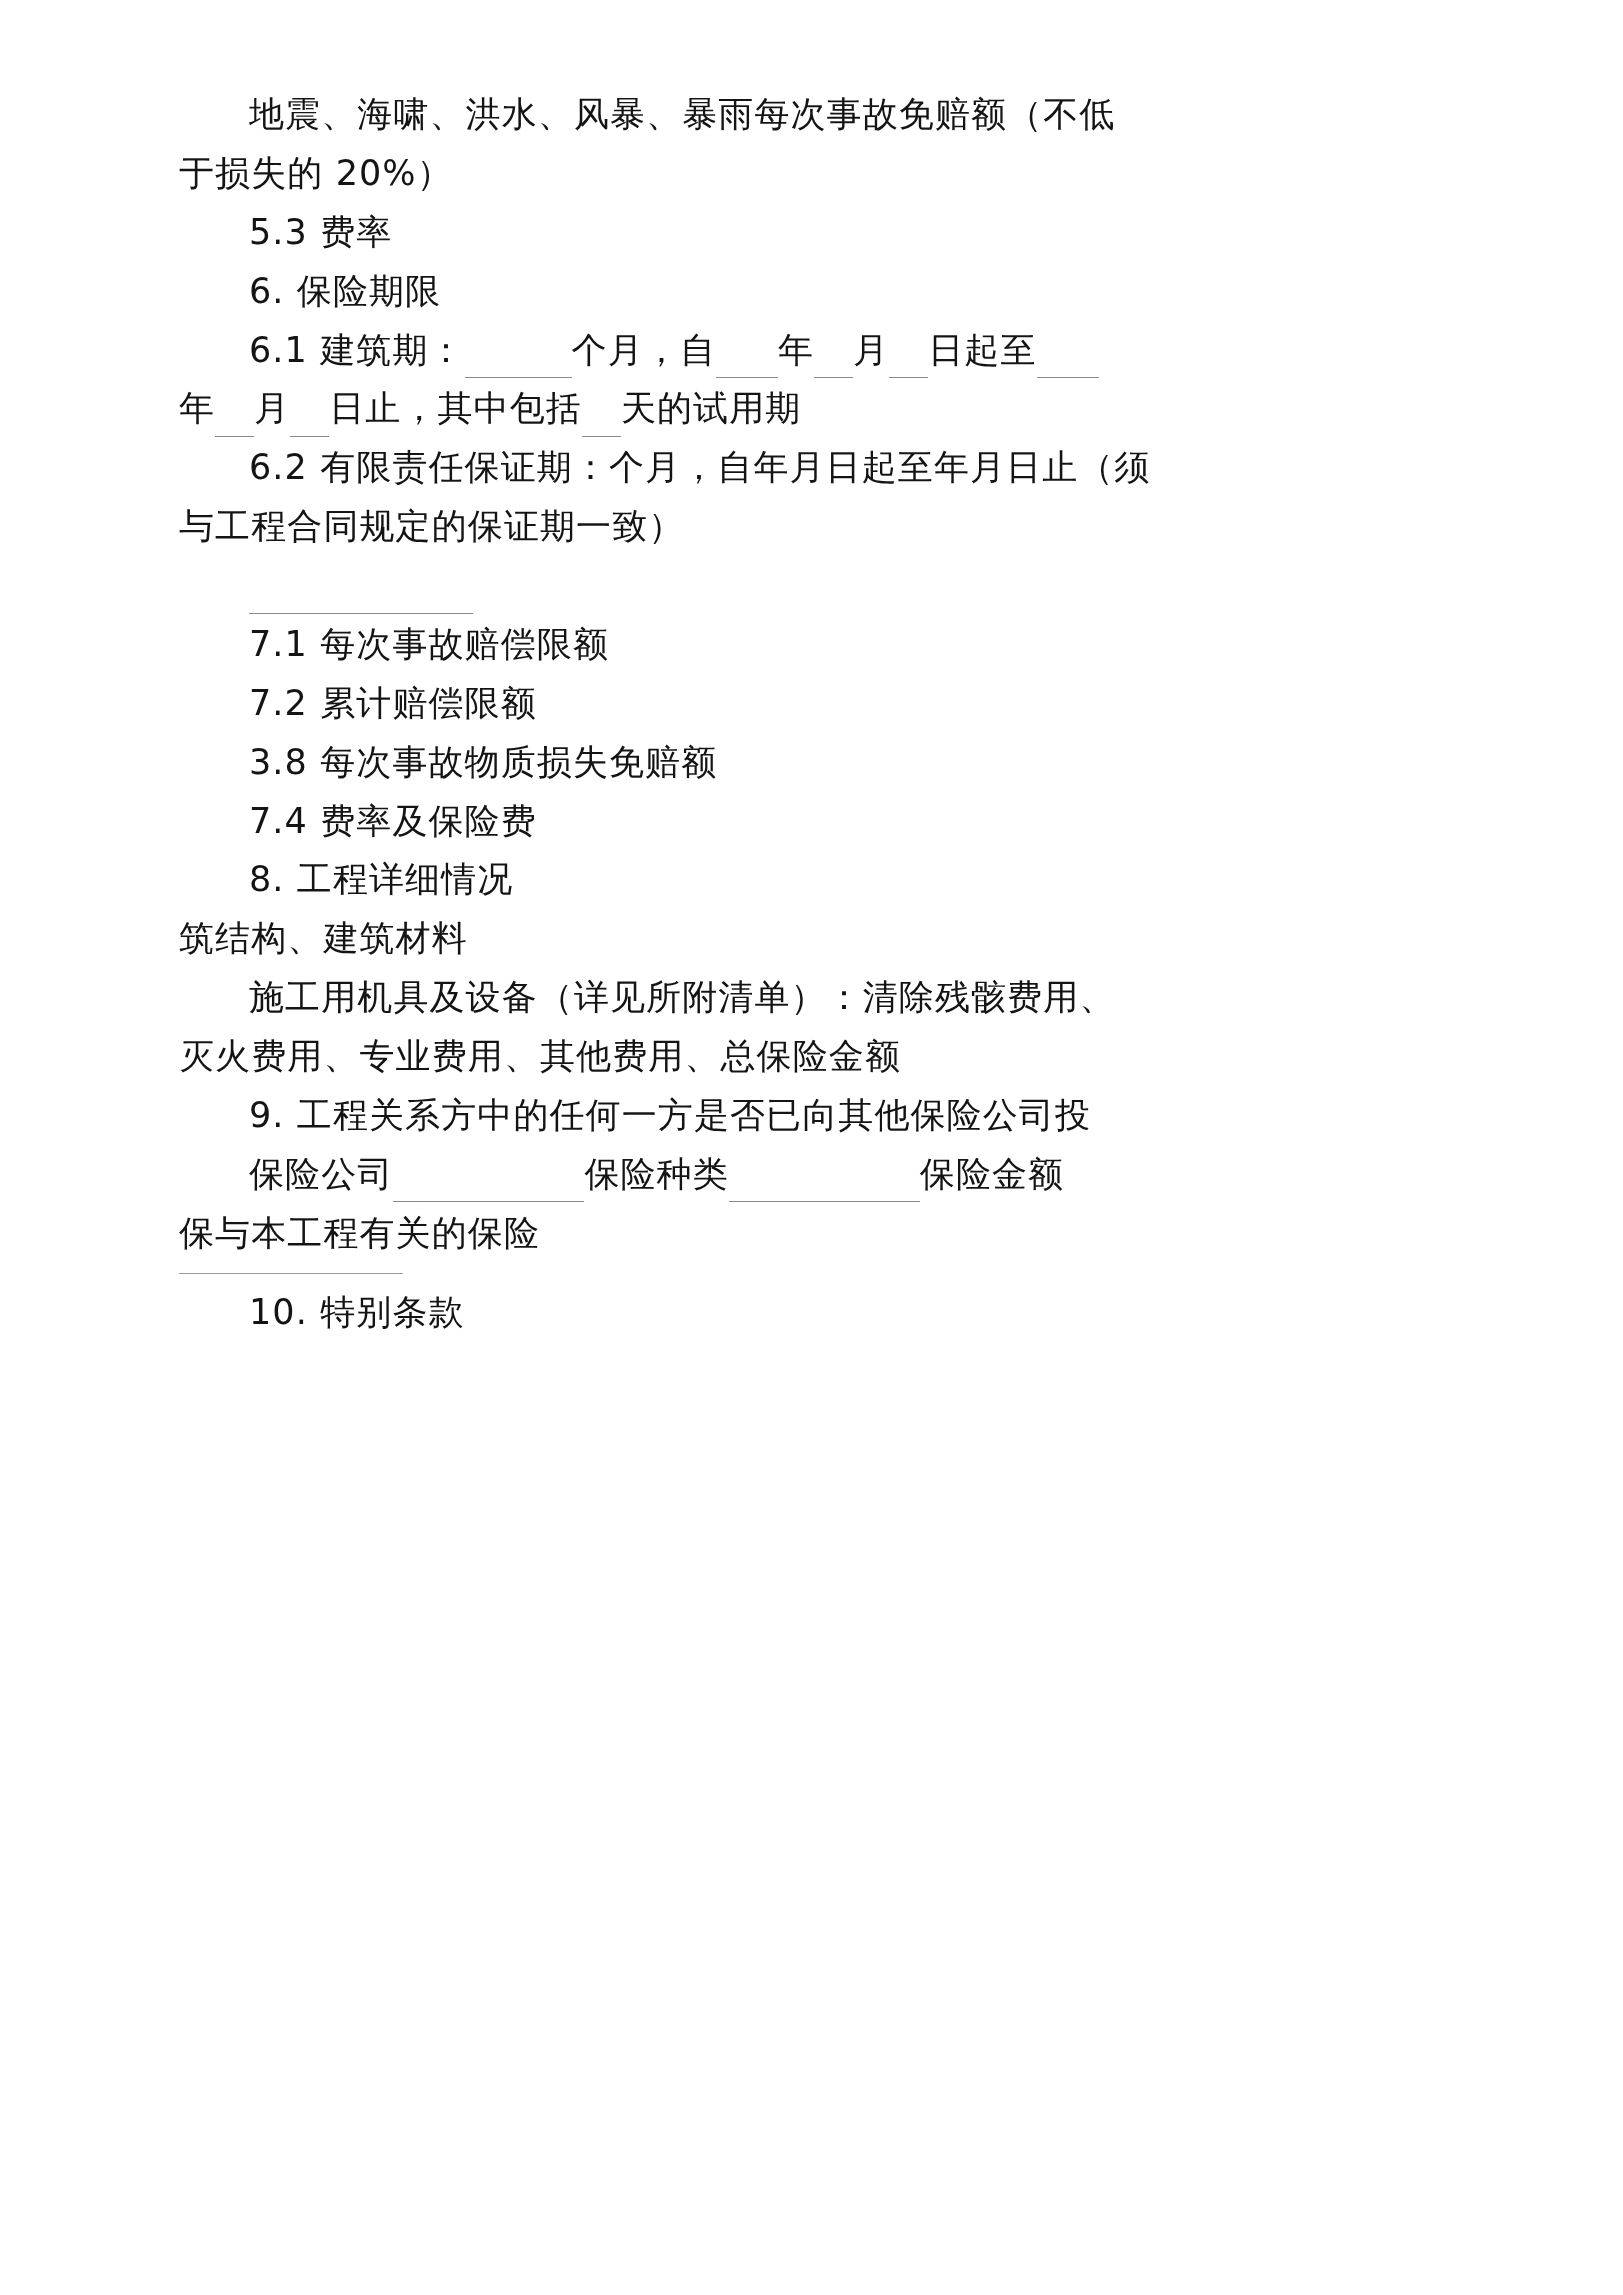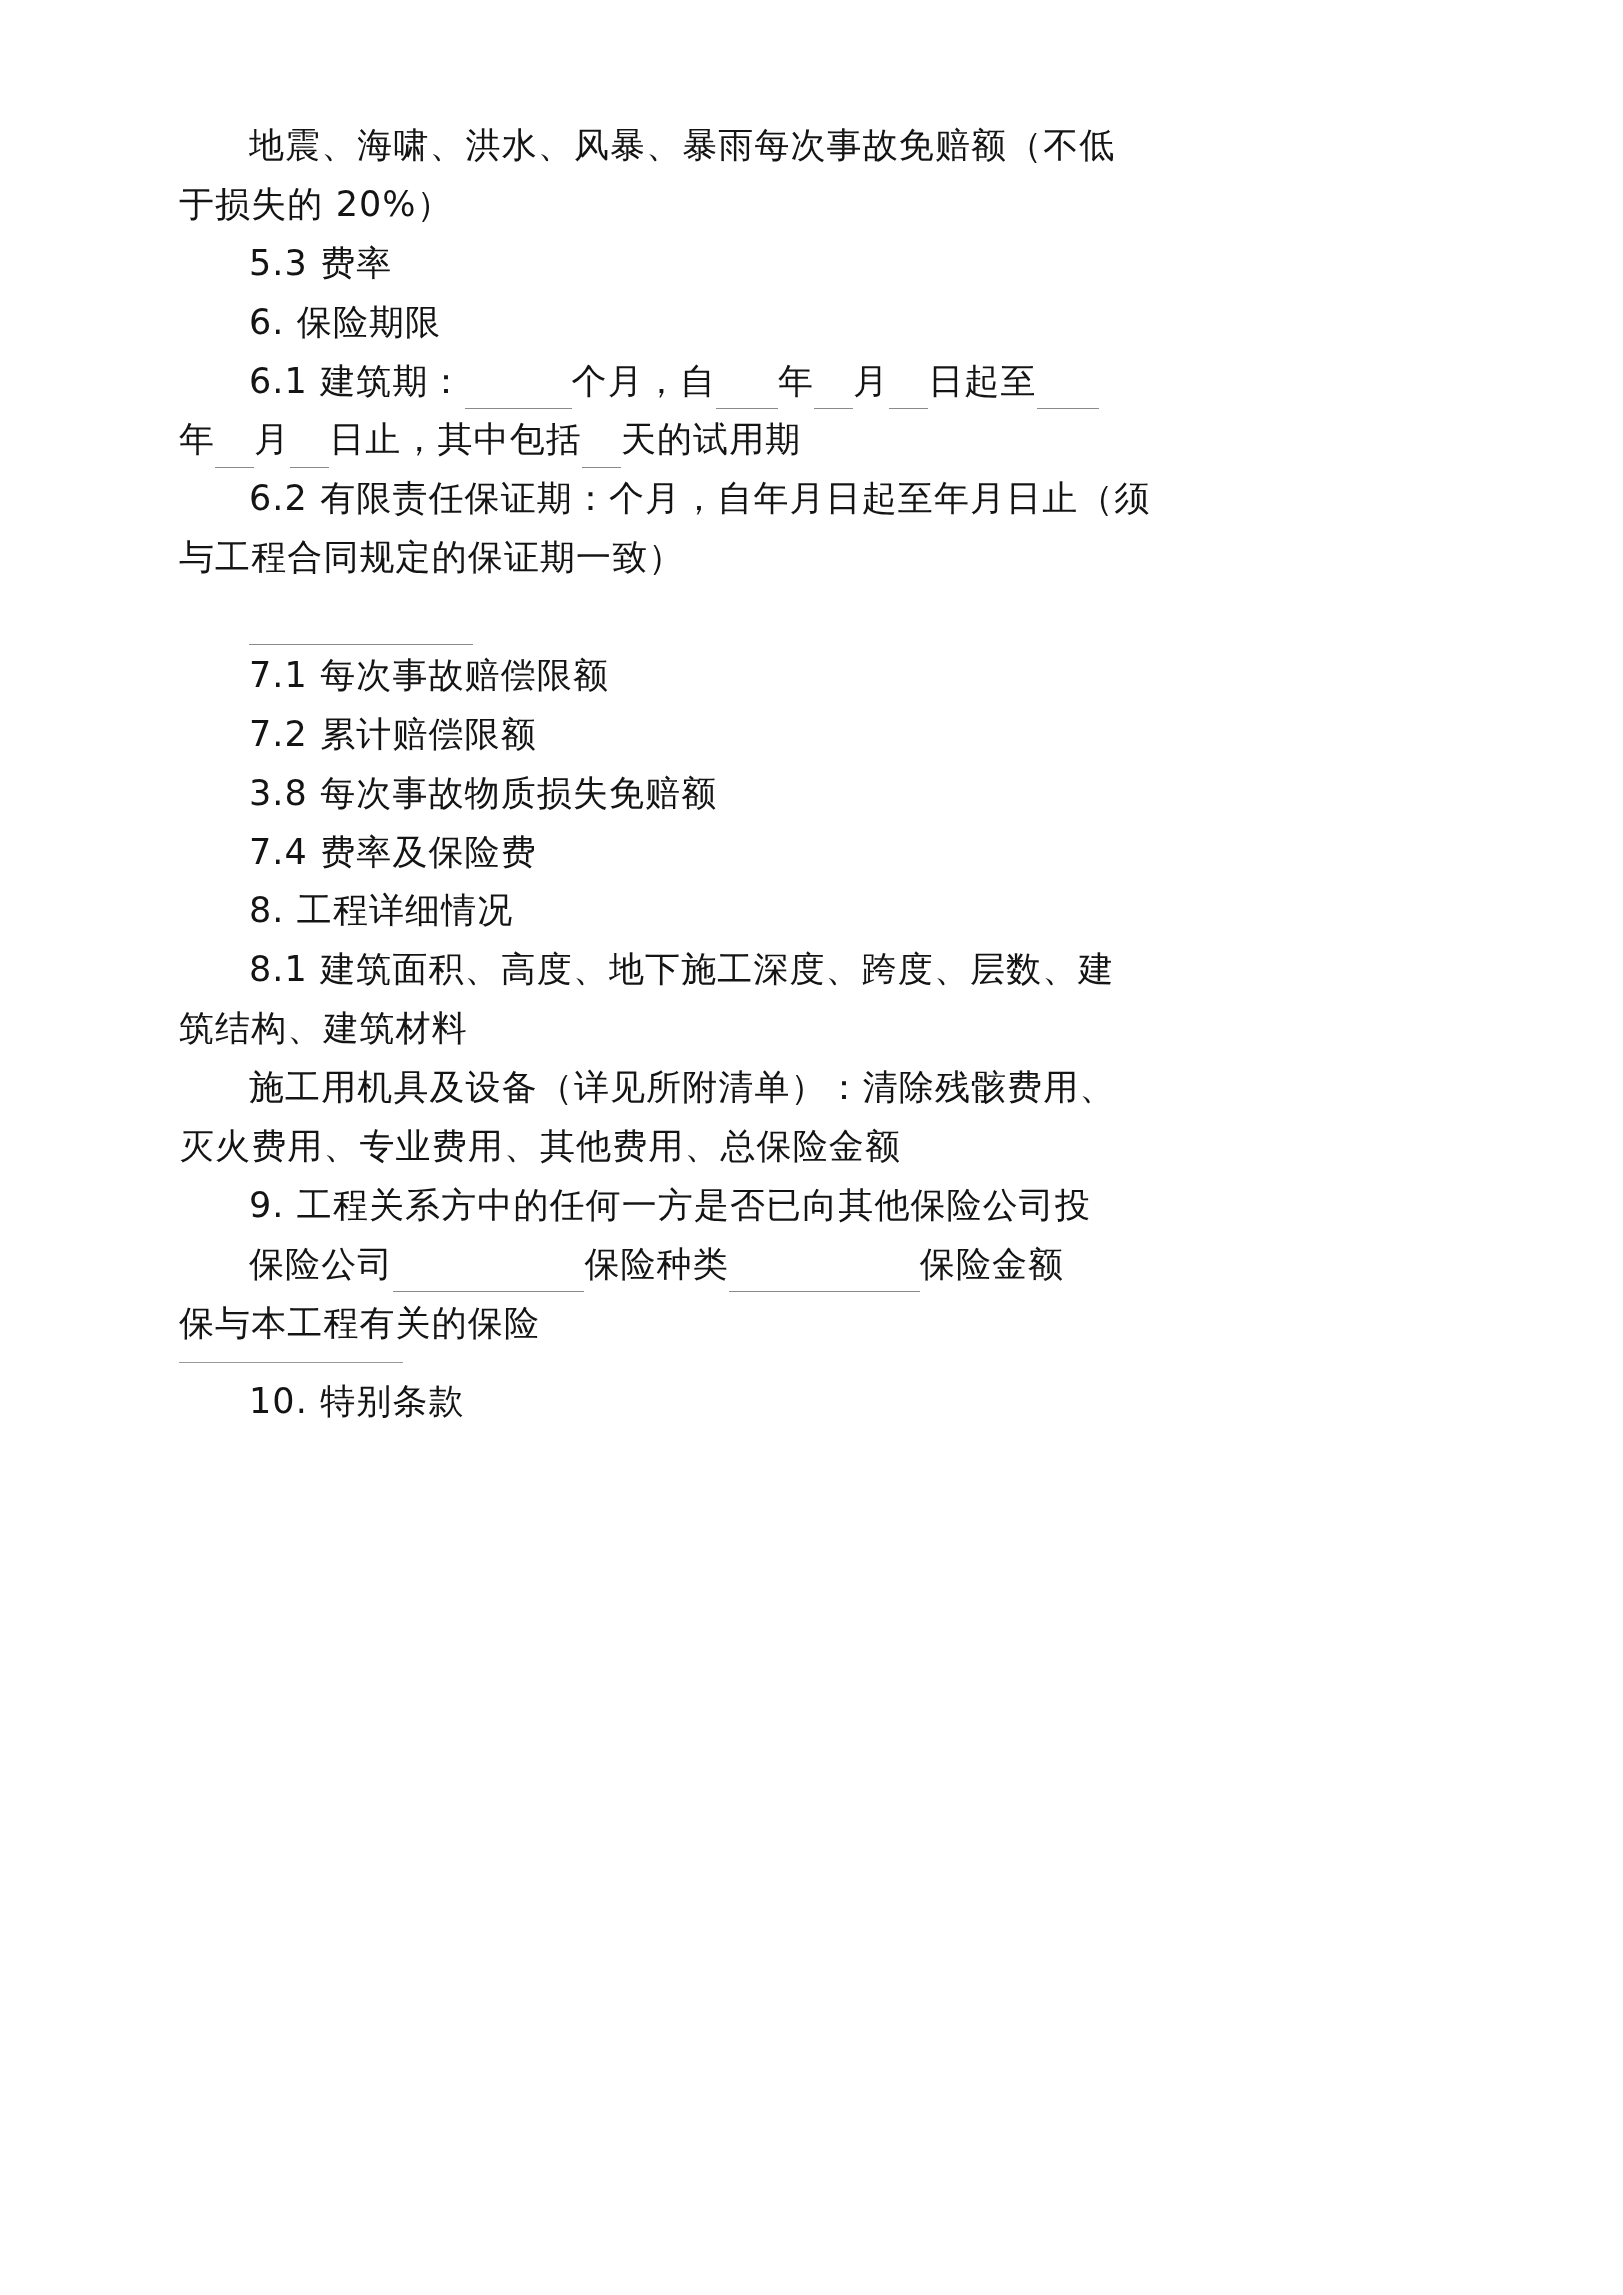--- a/index.html
+++ b/index.html
@@ -12,21 +12,21 @@
     height: 2295px;
     font-family: "DejaVu Sans", sans-serif;
     color: #1a1a1a;
     overflow: hidden;
   }
   .page {
     position: relative;
     width: 1483px;
     height: 2295px;
     box-sizing: border-box;
-    padding: 117px 168px 112px 179px;
+    padding: 86px 168px 112px 179px;
     background: #ffffff;
   }
   .doc-body {
     font-size: 35px;
     line-height: 1.62;
     letter-spacing: 1.1px;
     color: #141414;
     text-align: justify;
   }
   .para {
@@ -67,21 +67,20 @@
       <p class="para"><span>6.1 建筑期：</span><span class="blank b-md"></span><span>个月，自</span><span class="blank b-sm"></span><span>年</span><span class="blank b-xs"></span><span>月</span><span class="blank b-xs"></span><span>日起至</span><span class="blank b-sm"></span></p>
       <p class="para cont"><span>年</span><span class="blank b-xs"></span><span>月</span><span class="blank b-xs"></span><span>日止，其中包括</span><span class="blank b-xs"></span><span>天的试用期</span></p>
       <p class="para"><span>6.2 有限责任保证期：个月，自年月日起至年月日止（须</span></p>
       <p class="para cont"><span>与工程合同规定的保证期一致）</span></p>
       <p class="para"><span class="blank b-xl"></span></p>
       <p class="para"><span>7.1 每次事故赔偿限额</span></p>
       <p class="para"><span>7.2 累计赔偿限额</span></p>
       <p class="para"><span>3.8 每次事故物质损失免赔额</span></p>
       <p class="para"><span>7.4 费率及保险费</span></p>
       <p class="para"><span>8. 工程详细情况</span></p>
-      <p class="para"><span>8.1 建筑面积、高度、地下施工深度、跨度、层数、建</span></p>
       <p class="para cont"><span>筑结构、建筑材料</span></p>
       <p class="para"><span>施工用机具及设备（详见所附清单）：清除残骸费用、</span></p>
       <p class="para cont"><span>灭火费用、专业费用、其他费用、总保险金额</span></p>
       <p class="para"><span>9. 工程关系方中的任何一方是否已向其他保险公司投</span></p>
       <p class="para"><span>保险公司</span><span class="blank b-lg"></span><span>保险种类</span><span class="blank b-lg"></span><span>保险金额</span></p>
       <p class="para cont"><span>保与本工程有关的保险</span></p>
       <p class="para cont">
         <span class="underline-run"></span>
       </p>
       <p class="para"><span>10. 特别条款</span></p>

